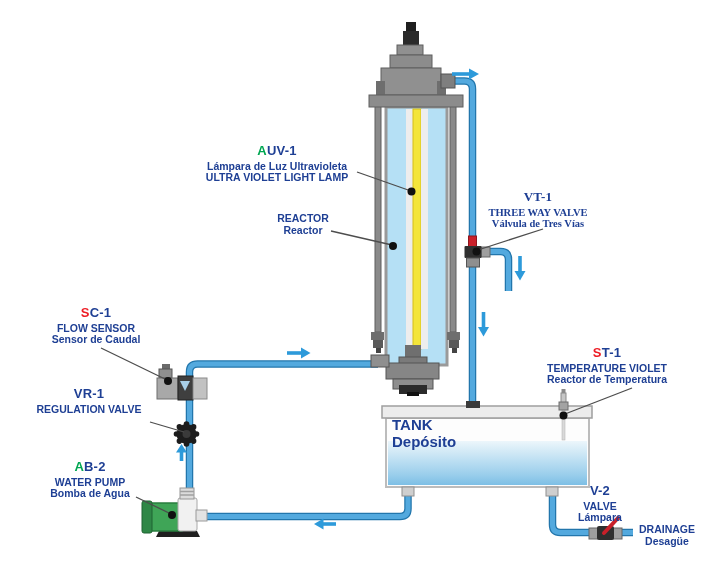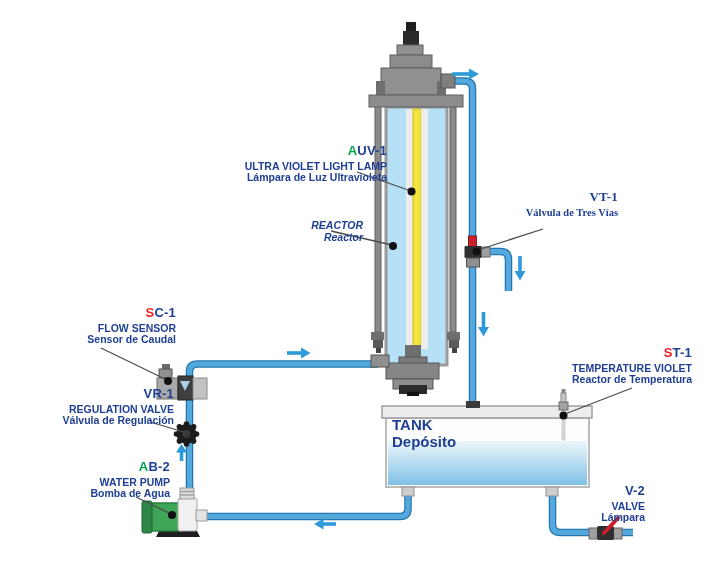--- a/index.html
+++ b/index.html
@@ -7,21 +7,21 @@
     position:relative;width:723px;height:584px;background:#ffffff;
     font-family:"Liberation Sans",sans-serif;overflow:hidden;
   }
   #diagram-svg{position:absolute;left:0;top:0;}
   .pipe-outer{fill:none;stroke:#2276ac;stroke-width:7.5;}
   .pipe-inner{fill:none;stroke:#53a9de;stroke-width:5;}
   .leader{stroke:#4d4d4d;stroke-width:1.3;fill:none;}
   .dot{fill:#111111;}
   .arrow-shaft{stroke:#2d9ada;stroke-width:3.6;fill:none;}
   .arrow-head{fill:#2d9ada;stroke:none;}
-  .lbl{position:absolute;text-align:right;color:#1e3f94;font-weight:bold;line-height:1.12;}
+  .lbl{position:absolute;text-align:center;color:#1e3f94;font-weight:bold;line-height:1.12;}
   .lbl .code{font-size:13px;margin-bottom:2px;letter-spacing:.2px;}
   .lbl .nm{font-size:10.5px;}
   .lbl.left{text-align:left;}
   .lbl.left .nm{font-size:15px;}
 </style>
 </head>
 <body>
 
 <div id="stage">
 
@@ -177,44 +177,44 @@
     <line class="leader" x1="150" y1="422" x2="184" y2="432"></line>
     <line class="leader" x1="136" y1="497" x2="171" y2="514"></line>
     <circle class="dot" cx="172" cy="515" r="4"></circle>
     <line class="leader" x1="632" y1="388" x2="565" y2="414"></line>
     <circle class="dot" cx="563.5" cy="415.5" r="4"></circle>
   </g>
 </svg>
 
 <div class="lbl" style="left:167px;top:144px;width:220px;">
   <div class="code"><span style="color: rgb(0, 166, 81);">A</span><span>UV-1</span></div>
+  <div class="nm">Lámpara de Luz Ultravioleta</div>
   <div class="nm">ULTRA VIOLET LIGHT LAMP</div>
-  <div class="nm">Lámpara de Luz Ultravioleta</div>
-</div>
-
-<div class="lbl" style="left:243px;top:220px;width:120px;font-style:italic;">
+</div>
+
+<div class="lbl" style="left:243px;top:213px;width:120px;">
   <div class="nm">REACTOR</div>
   <div class="nm">Reactor</div>
 </div>
 
 <div class="lbl" style="left:458px;top:190px;width:160px;font-family:Liberation Serif, serif;">
   <div class="code"><span></span><span>VT-1</span></div>
+  <div class="nm">THREE WAY VALVE</div>
   <div class="nm">Válvula de Tres Vías</div>
 </div>
 
 <div class="lbl" style="left:16px;top:306px;width:160px;">
   <div class="code"><span style="color: rgb(237, 28, 36);">S</span><span>C-1</span></div>
   <div class="nm">FLOW SENSOR</div>
   <div class="nm">Sensor de Caudal</div>
 </div>
 
 <div class="lbl" style="left:4px;top:387px;width:170px;">
   <div class="code"><span></span><span>VR-1</span></div>
   <div class="nm">REGULATION VALVE</div>
-  <div class="nm">Válvula de Regulación</div>
 </div>
 
 <div class="lbl" style="left:10px;top:460px;width:160px;">
   <div class="code"><span style="color: rgb(0, 166, 81);">A</span><span>B-2</span></div>
   <div class="nm">WATER PUMP</div>
   <div class="nm">Bomba de Agua</div>
 </div>
 
 <div class="lbl" style="left:522px;top:346px;width:170px;">
   <div class="code"><span style="color: rgb(237, 28, 36);">S</span><span>T-1</span></div>
@@ -226,14 +226,18 @@
   <div class="nm">TANK</div>
   <div class="nm">Depósito</div>
 </div>
 
 <div class="lbl" style="left:555px;top:484px;width:90px;">
   <div class="code"><span></span><span>V-2</span></div>
   <div class="nm">VALVE</div>
   <div class="nm">Lámpara</div>
 </div>
 
+<div class="lbl" style="left:622px;top:524px;width:90px;">
+  <div class="nm">DRAINAGE</div>
+  <div class="nm">Desagüe</div>
+</div>
 
 </div>
 
 </body></html>

